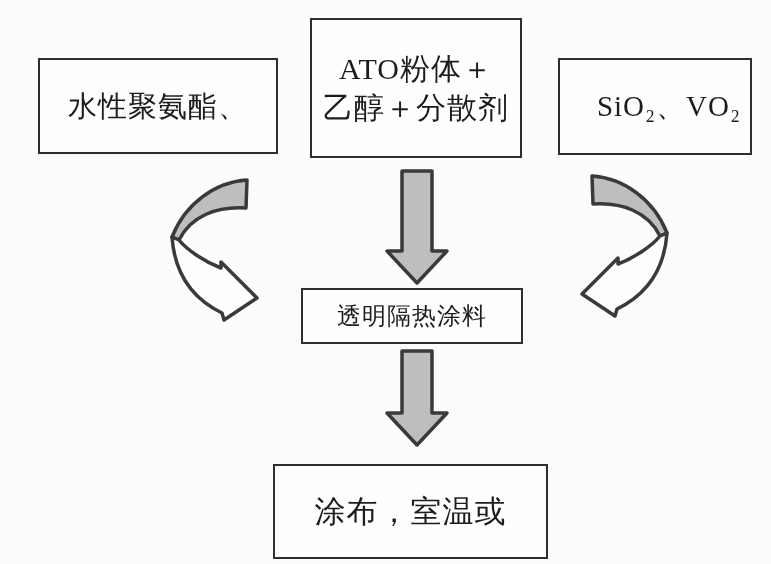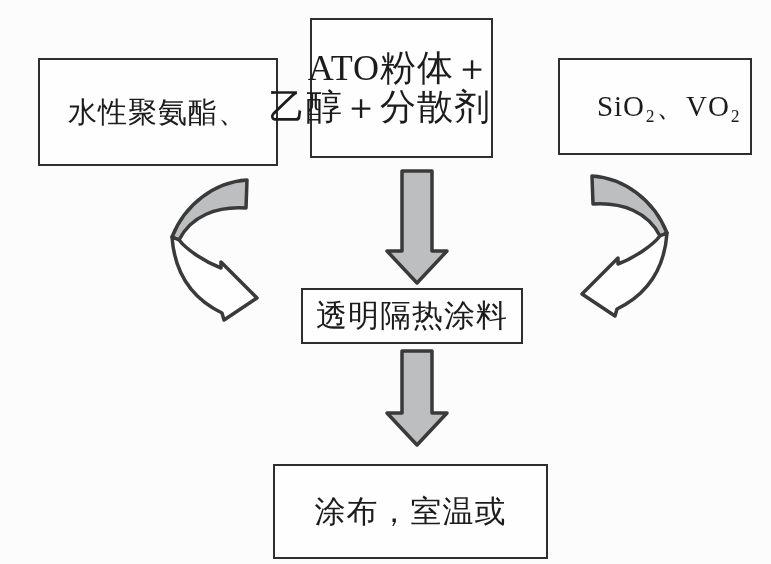--- a/index.html
+++ b/index.html
@@ -19,24 +19,24 @@
     background:var(--box-fill,#fefefe);
     border:2px solid var(--box-border,#2e2e2e);
     display:flex;flex-direction:column;
     justify-content:center;align-items:center;
     text-align:center;
     color:var(--text,#1c1c1c);
     letter-spacing:1px;
   }
   .flow-box .line{white-space:nowrap;}
 
-  #box-binder {left:38px; top:58px;  width:240px;height:108px;font-size:29px;line-height:37px;}
-  #box-ato    {left:310px;top:18px;  width:183px;height:140px;font-size:36px;line-height:39px;align-items:flex-end;}
+  #box-binder {left:38px; top:58px;  width:240px;height:96px;font-size:29px;line-height:37px;}
+  #box-ato    {left:310px;top:18px;  width:212px;height:140px;font-size:30px;line-height:39px;}
   #box-oxide  {left:558px;top:58px;  width:194px;height:97px; font-size:29px;line-height:37px;padding-left:28px;}
-  #box-coating{left:301px;top:288px; width:222px;height:56px; font-size:31px;line-height:34px;}
+  #box-coating{left:301px;top:288px; width:222px;height:56px; font-size:24px;line-height:34px;}
   #box-drying {left:273px;top:445px; width:275px;height:95px; font-size:31px;line-height:39px;margin-top:19px;}
 
   .arrow-svg{position:absolute;overflow:visible;}
   #arrow-mid-1 {left:384px;top:167px;width:66px;height:120px;}
   #arrow-mid-2 {left:384px;top:348px;width:66px;height:100px;}
   #arrow-left  {left:165px;top:170px;width:96px;height:152px;}
   #arrow-right {left:578px;top:166px;width:96px;height:152px;}
 
   .arrow-fill  {fill:var(--arrow-fill,#bcbec0);}
   .arrow-white {fill:var(--box-fill,#fefefe);}

